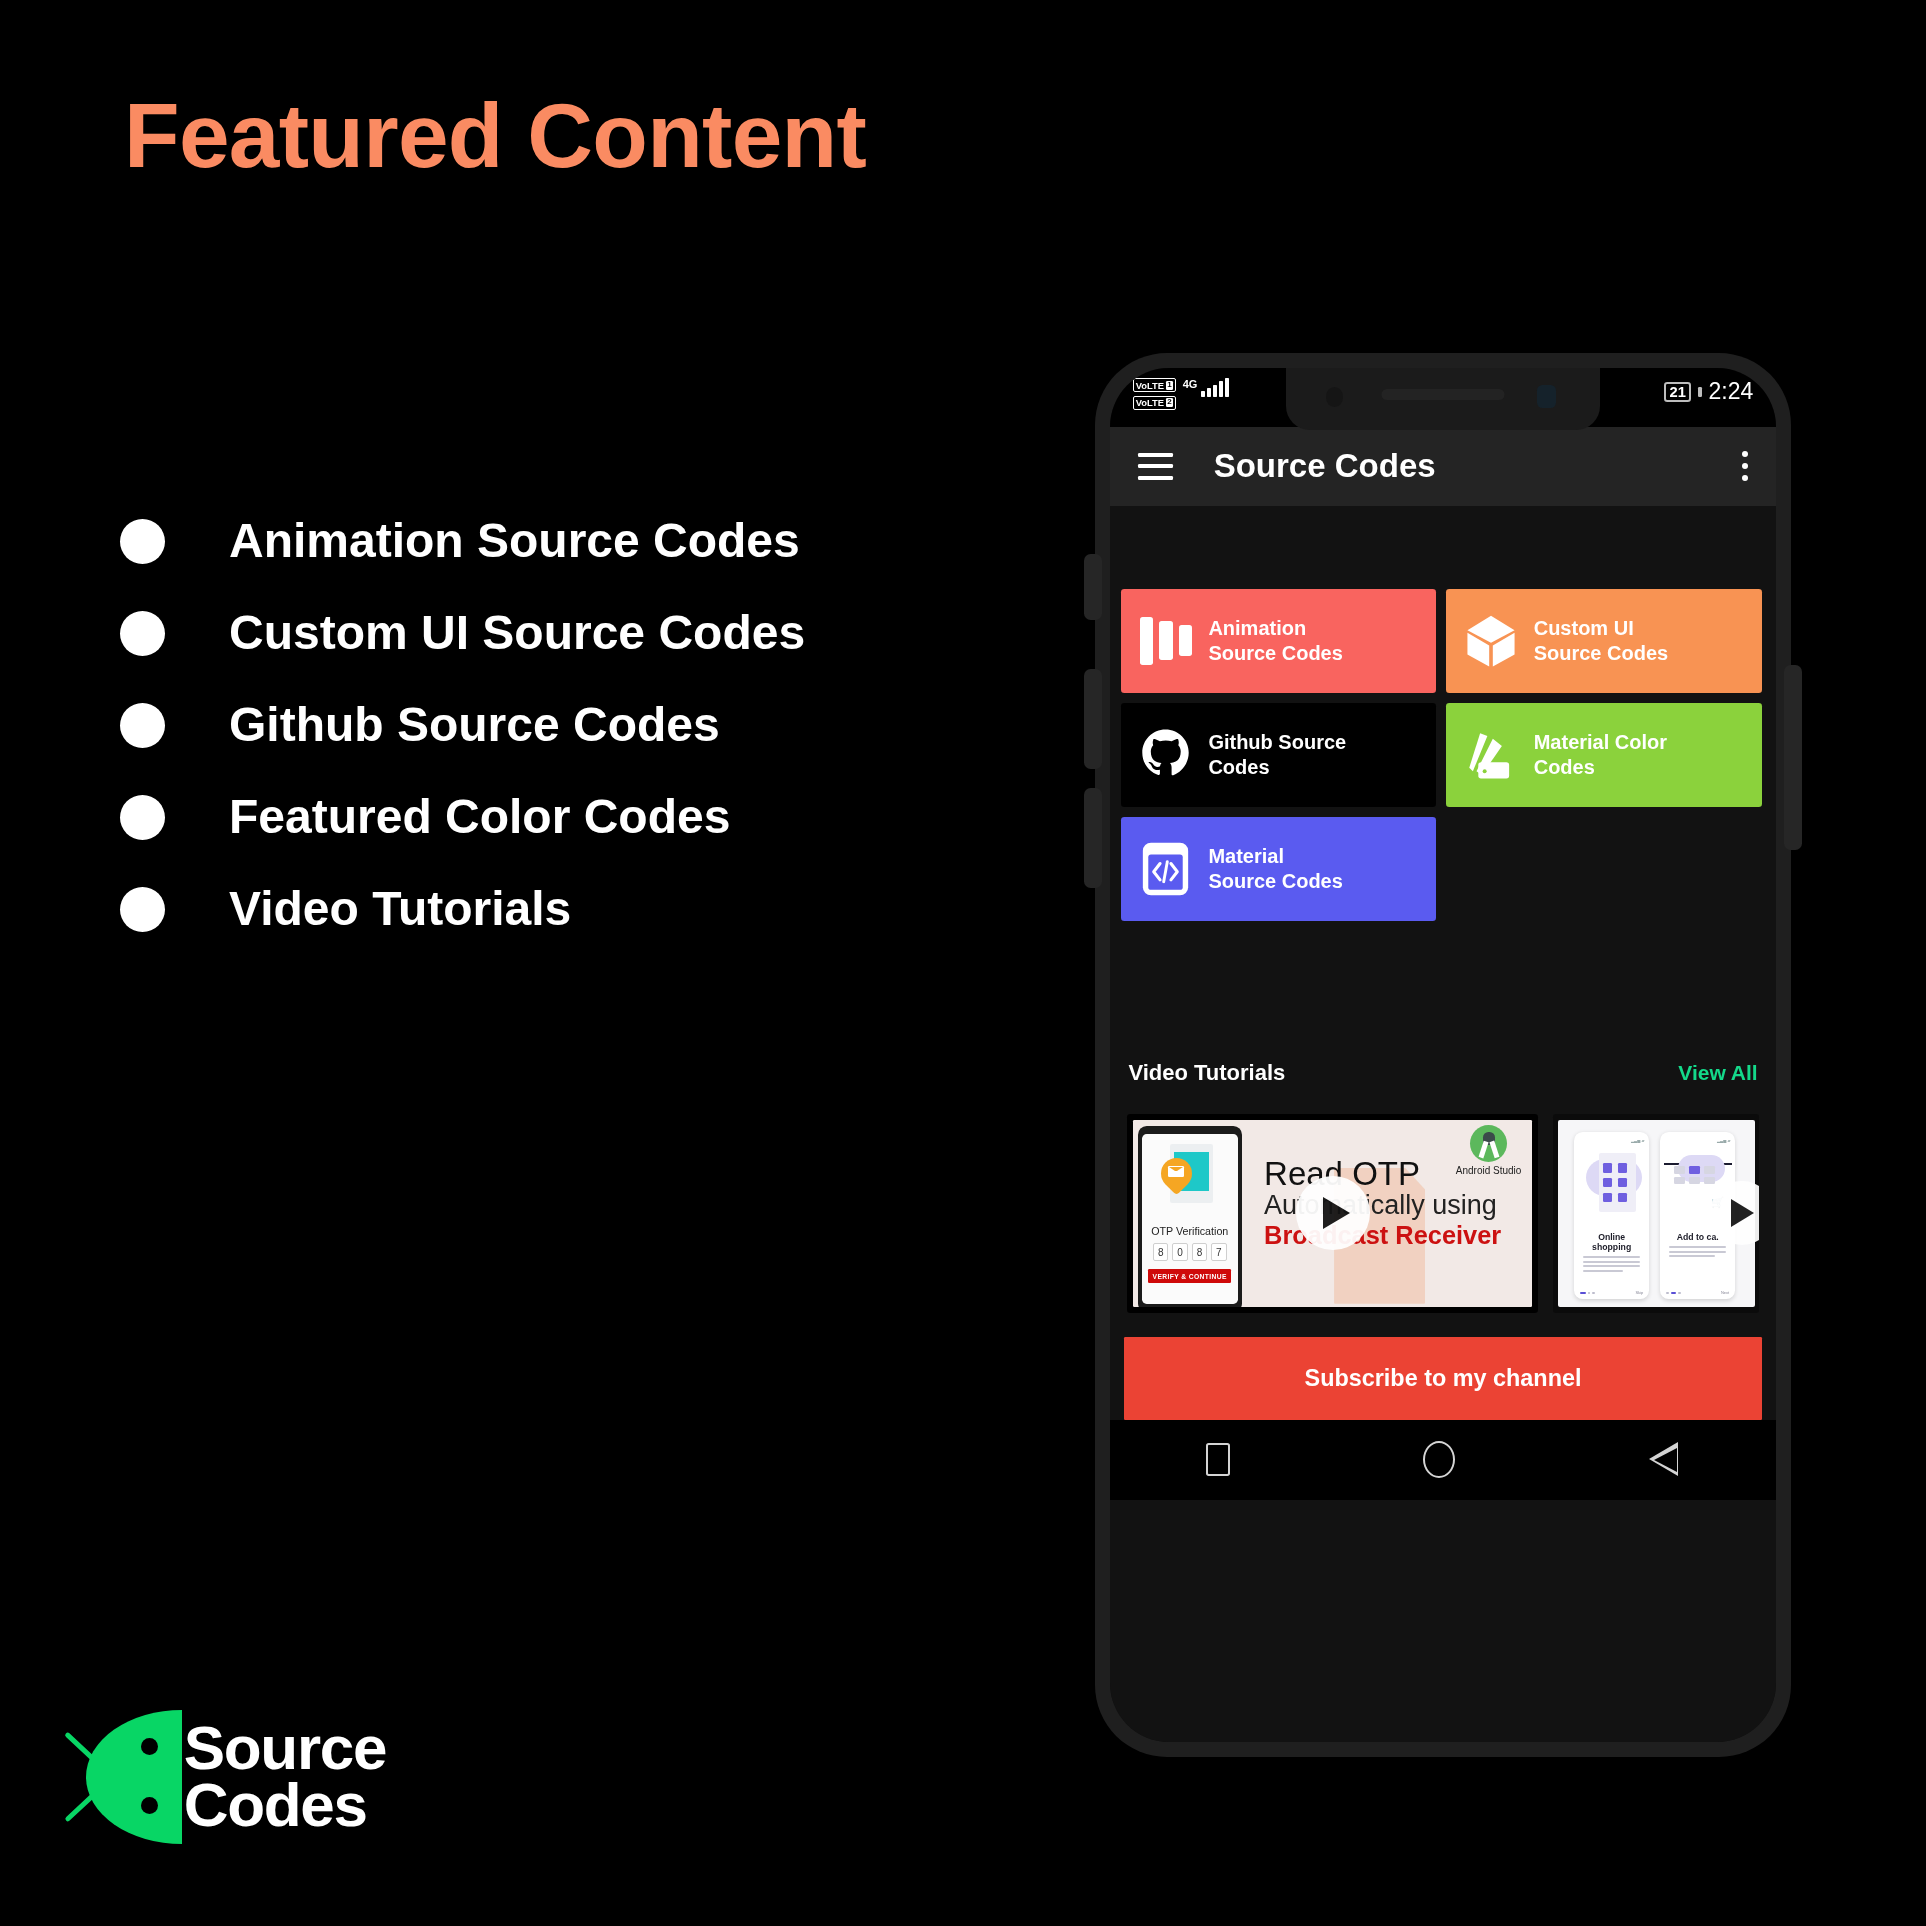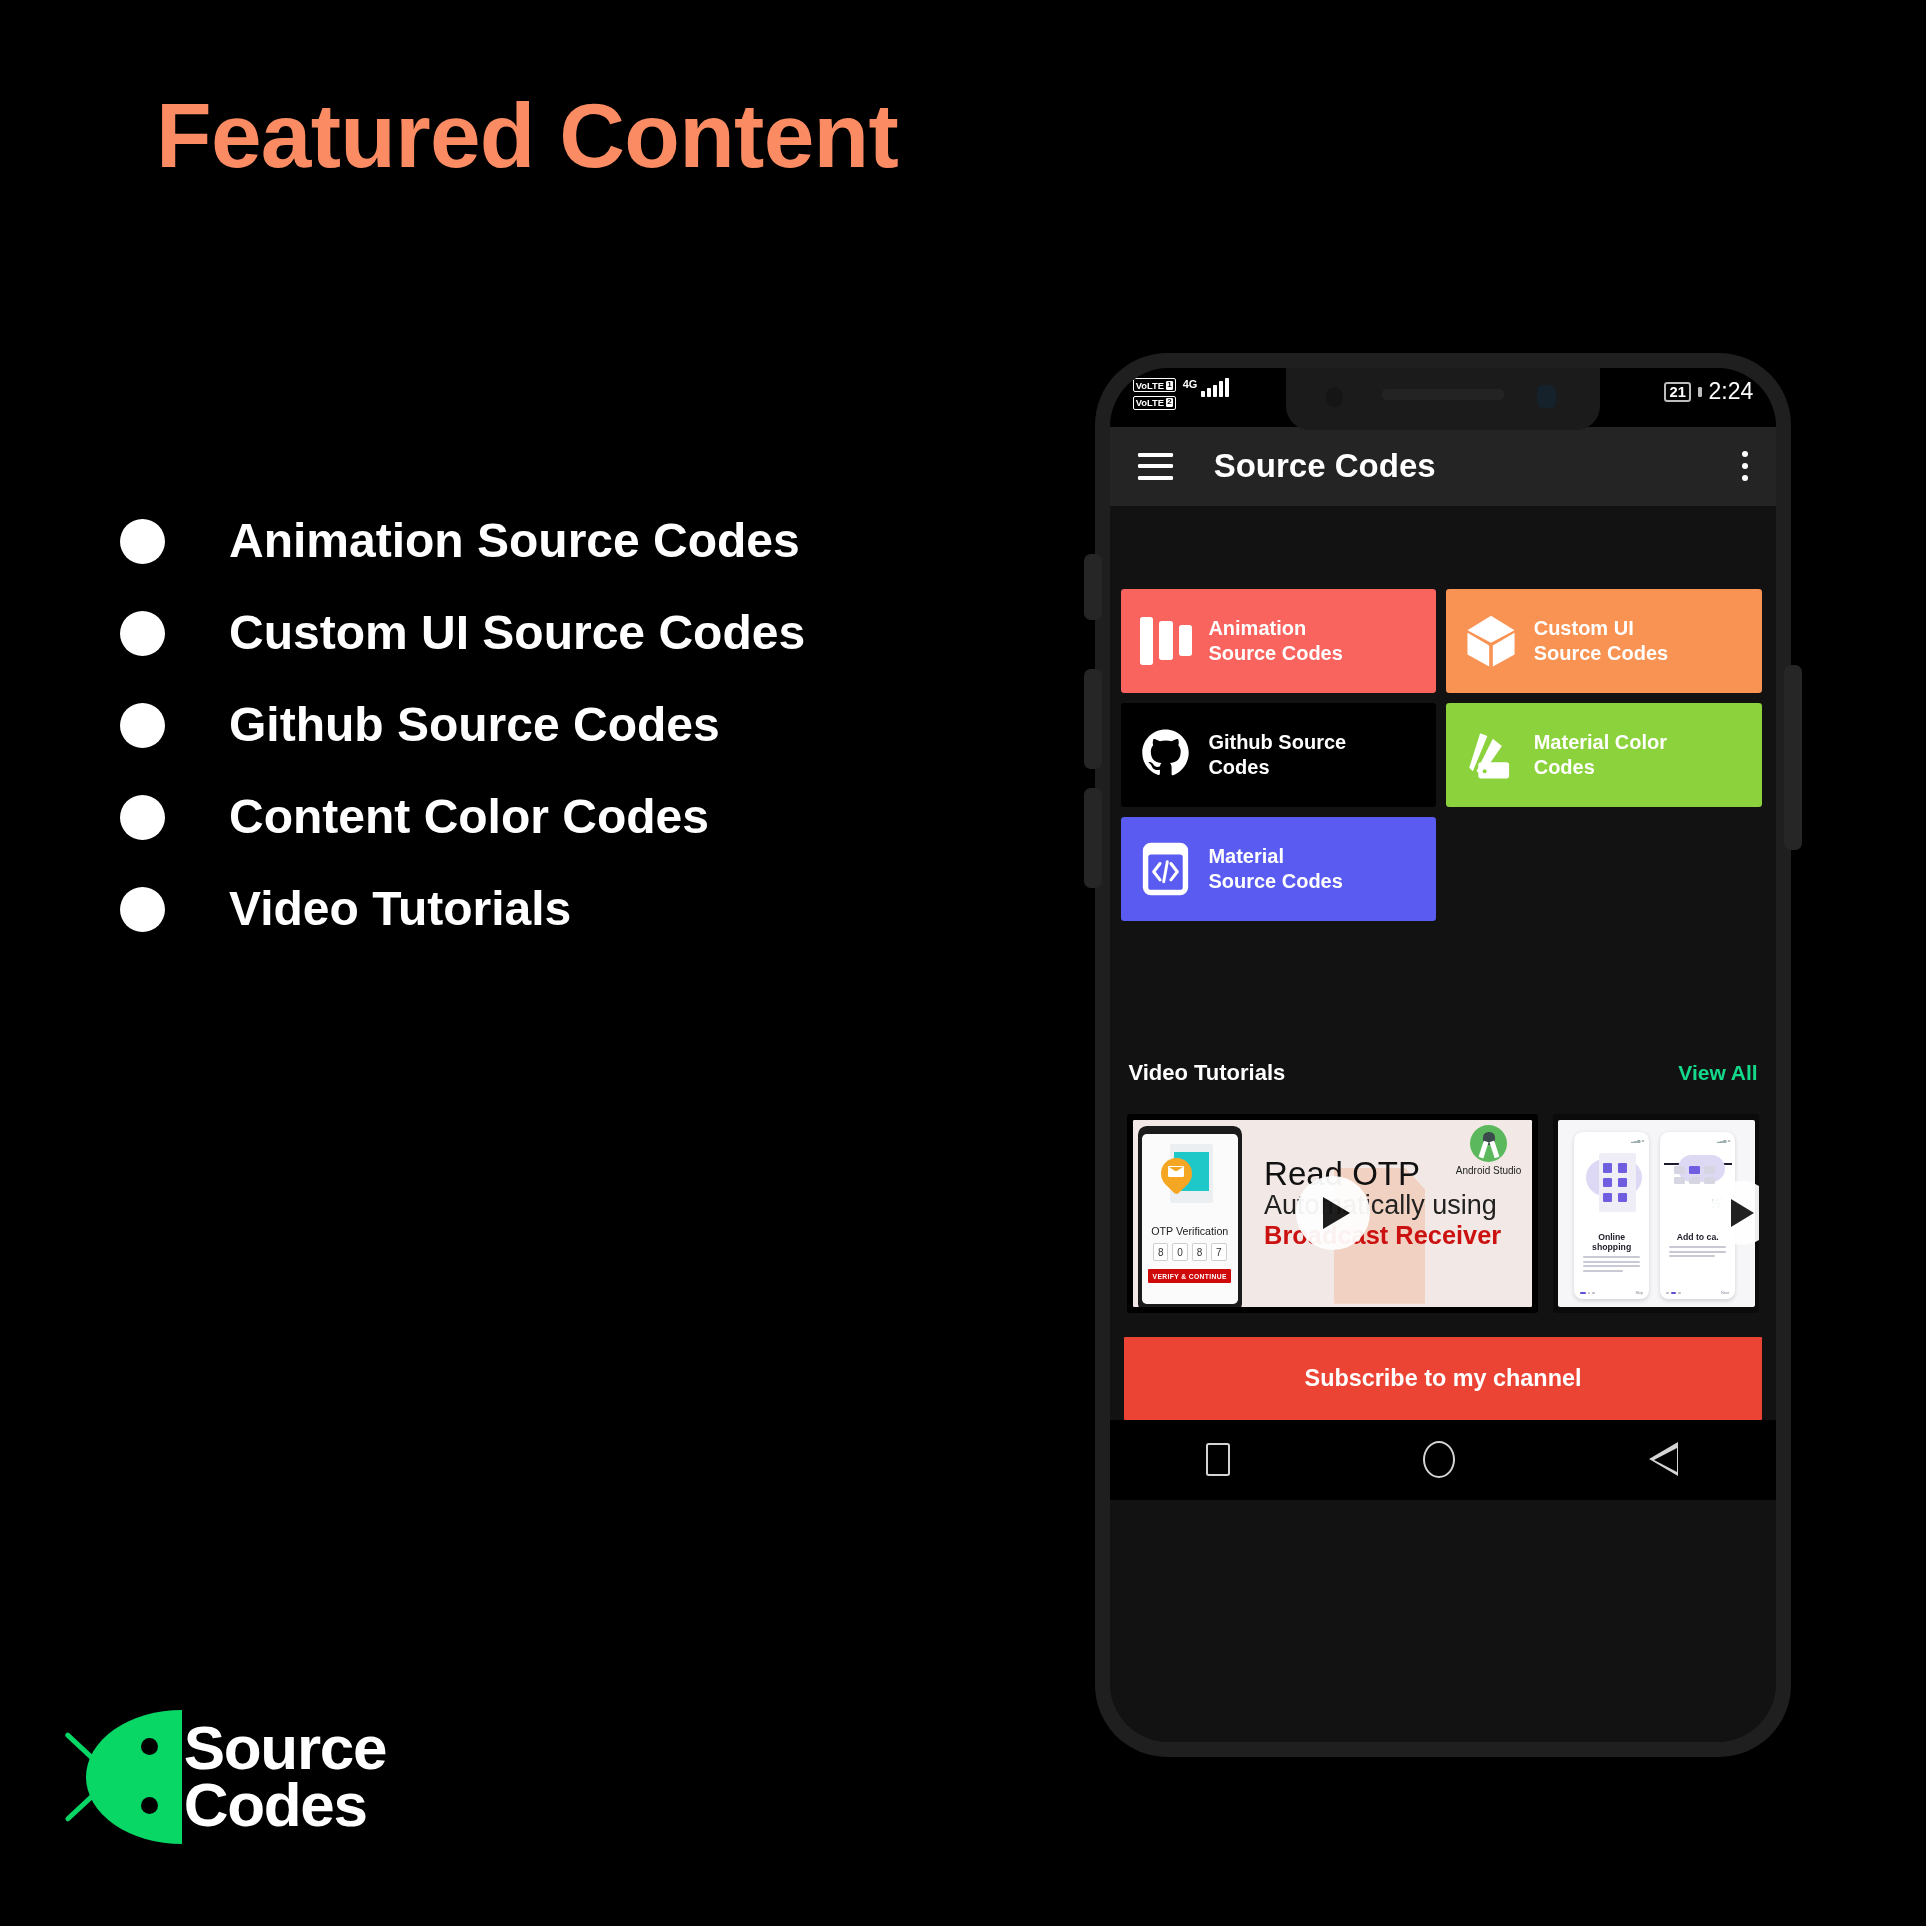--- a/index.html
+++ b/index.html
@@ -5,21 +5,21 @@
   * { margin:0; padding:0; box-sizing:border-box; }
   html,body { width:1926px; height:1926px; background:#000; overflow:hidden; }
   body { font-family:"Liberation Sans", sans-serif; }
 
   .stage { position:relative; width:1926px; height:1926px; background:#000000; }
 
   
   .page-title{
     position:absolute; left:124px; top:90px;
     font-size:91px; font-weight:bold; color:#FA8B62;
-    letter-spacing:-0.7px; line-height:1;margin-left:32px;
+    letter-spacing:-0.7px; line-height:1;
   }
 
   .bullet-list{ position:absolute; left:120px; top:495px; width:936px; }
   .bullet-row{ display:flex; align-items:center; height:92px; }
   .bullet-dot{
     width:45px; height:45px; border-radius:50%;
     background:#ffffff; flex:0 0 45px; margin-right:64px;
   }
   .bullet-label{
     font-size:48px; font-weight:bold; color:#ffffff;
@@ -326,21 +326,21 @@
     <div class="bullet-row">
       <span class="bullet-dot"></span>
       <span class="bullet-label">Custom UI Source Codes</span>
     </div>
     <div class="bullet-row">
       <span class="bullet-dot"></span>
       <span class="bullet-label">Github Source Codes</span>
     </div>
     <div class="bullet-row">
       <span class="bullet-dot"></span>
-      <span class="bullet-label">Content Color Codes</span>
+      <span class="bullet-label">Featured Color Codes</span>
     </div>
     <div class="bullet-row">
       <span class="bullet-dot"></span>
       <span class="bullet-label">Video Tutorials</span>
     </div>
   </div>
 
   <div class="logo">
     <div class="logo-mark">
       <span class="logo-ant top"></span>

